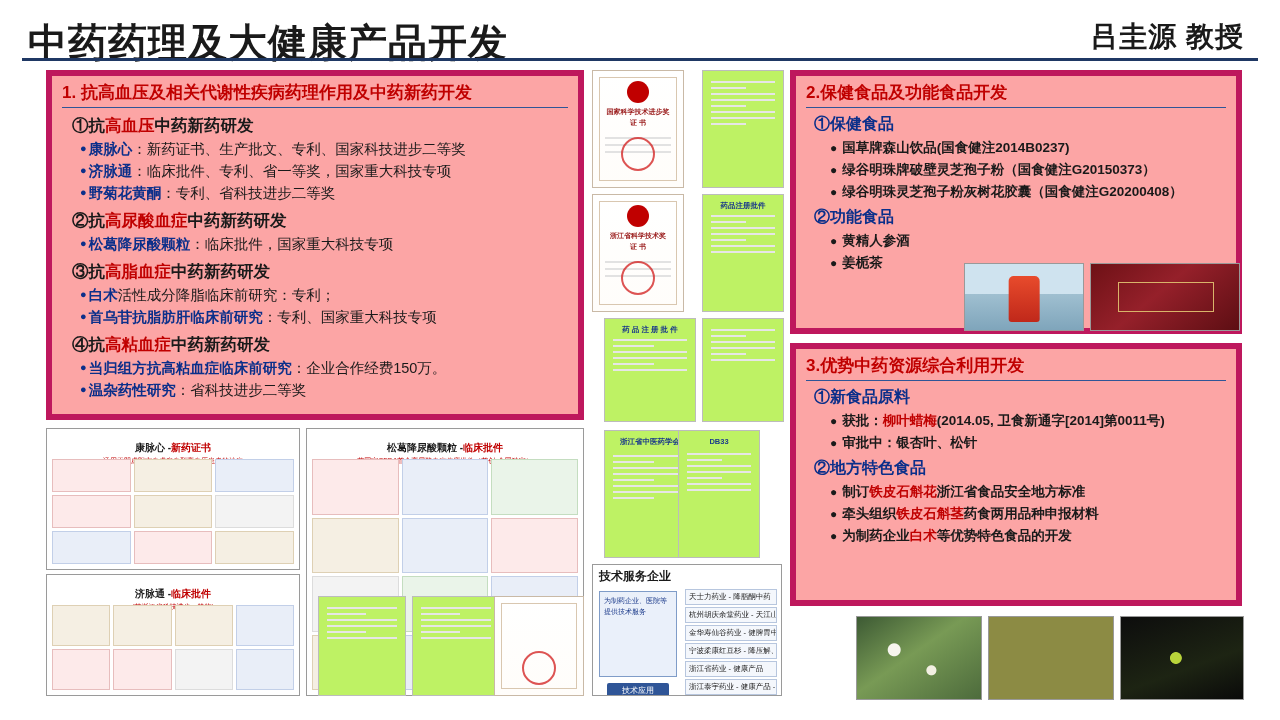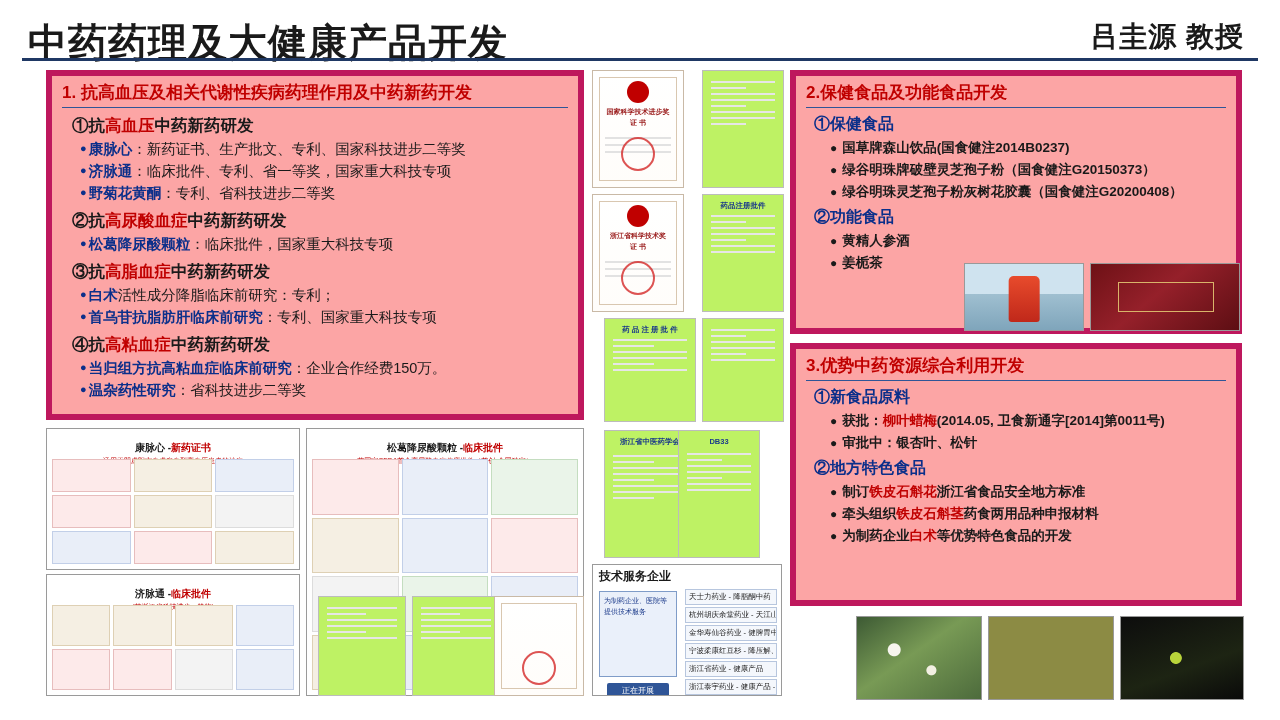--- a/index.html
+++ b/index.html
@@ -577,21 +577,21 @@
       </div>
   </div>
   <div class="imgbox cert" style="left:494px; top:596px; width:90px; height:100px;">
     <div class="cert-inner"></div>
     <div class="cert-seal" style="bottom:10px"></div>
   </div>
 
   <div class="tech" style="left:592px; top:564px; width:190px; height:132px;">
     <div class="tech-head">技术服务企业</div>
     <div class="tech-left">为制药企业、医院等提供技术服务</div>
-    <div class="tech-badge">正在开展</div>
+    <div class="tech-badge">技术应用</div>
     <div class="tech-list">
       <div class="tech-item">天士力药业 - 降脂酮中药</div>
       <div class="tech-item">杭州胡庆余堂药业 - 天江山丹丸</div>
       <div class="tech-item">金华寿仙谷药业 - 健脾胃中药</div>
       <div class="tech-item">宁波柔康红豆杉 - 降压解、降血脂</div>
       <div class="tech-item">浙江省药业 - 健康产品</div>
       <div class="tech-item">浙江泰宇药业 - 健康产品 - 铁皮石斛</div>
 
     </div>
   </div>

